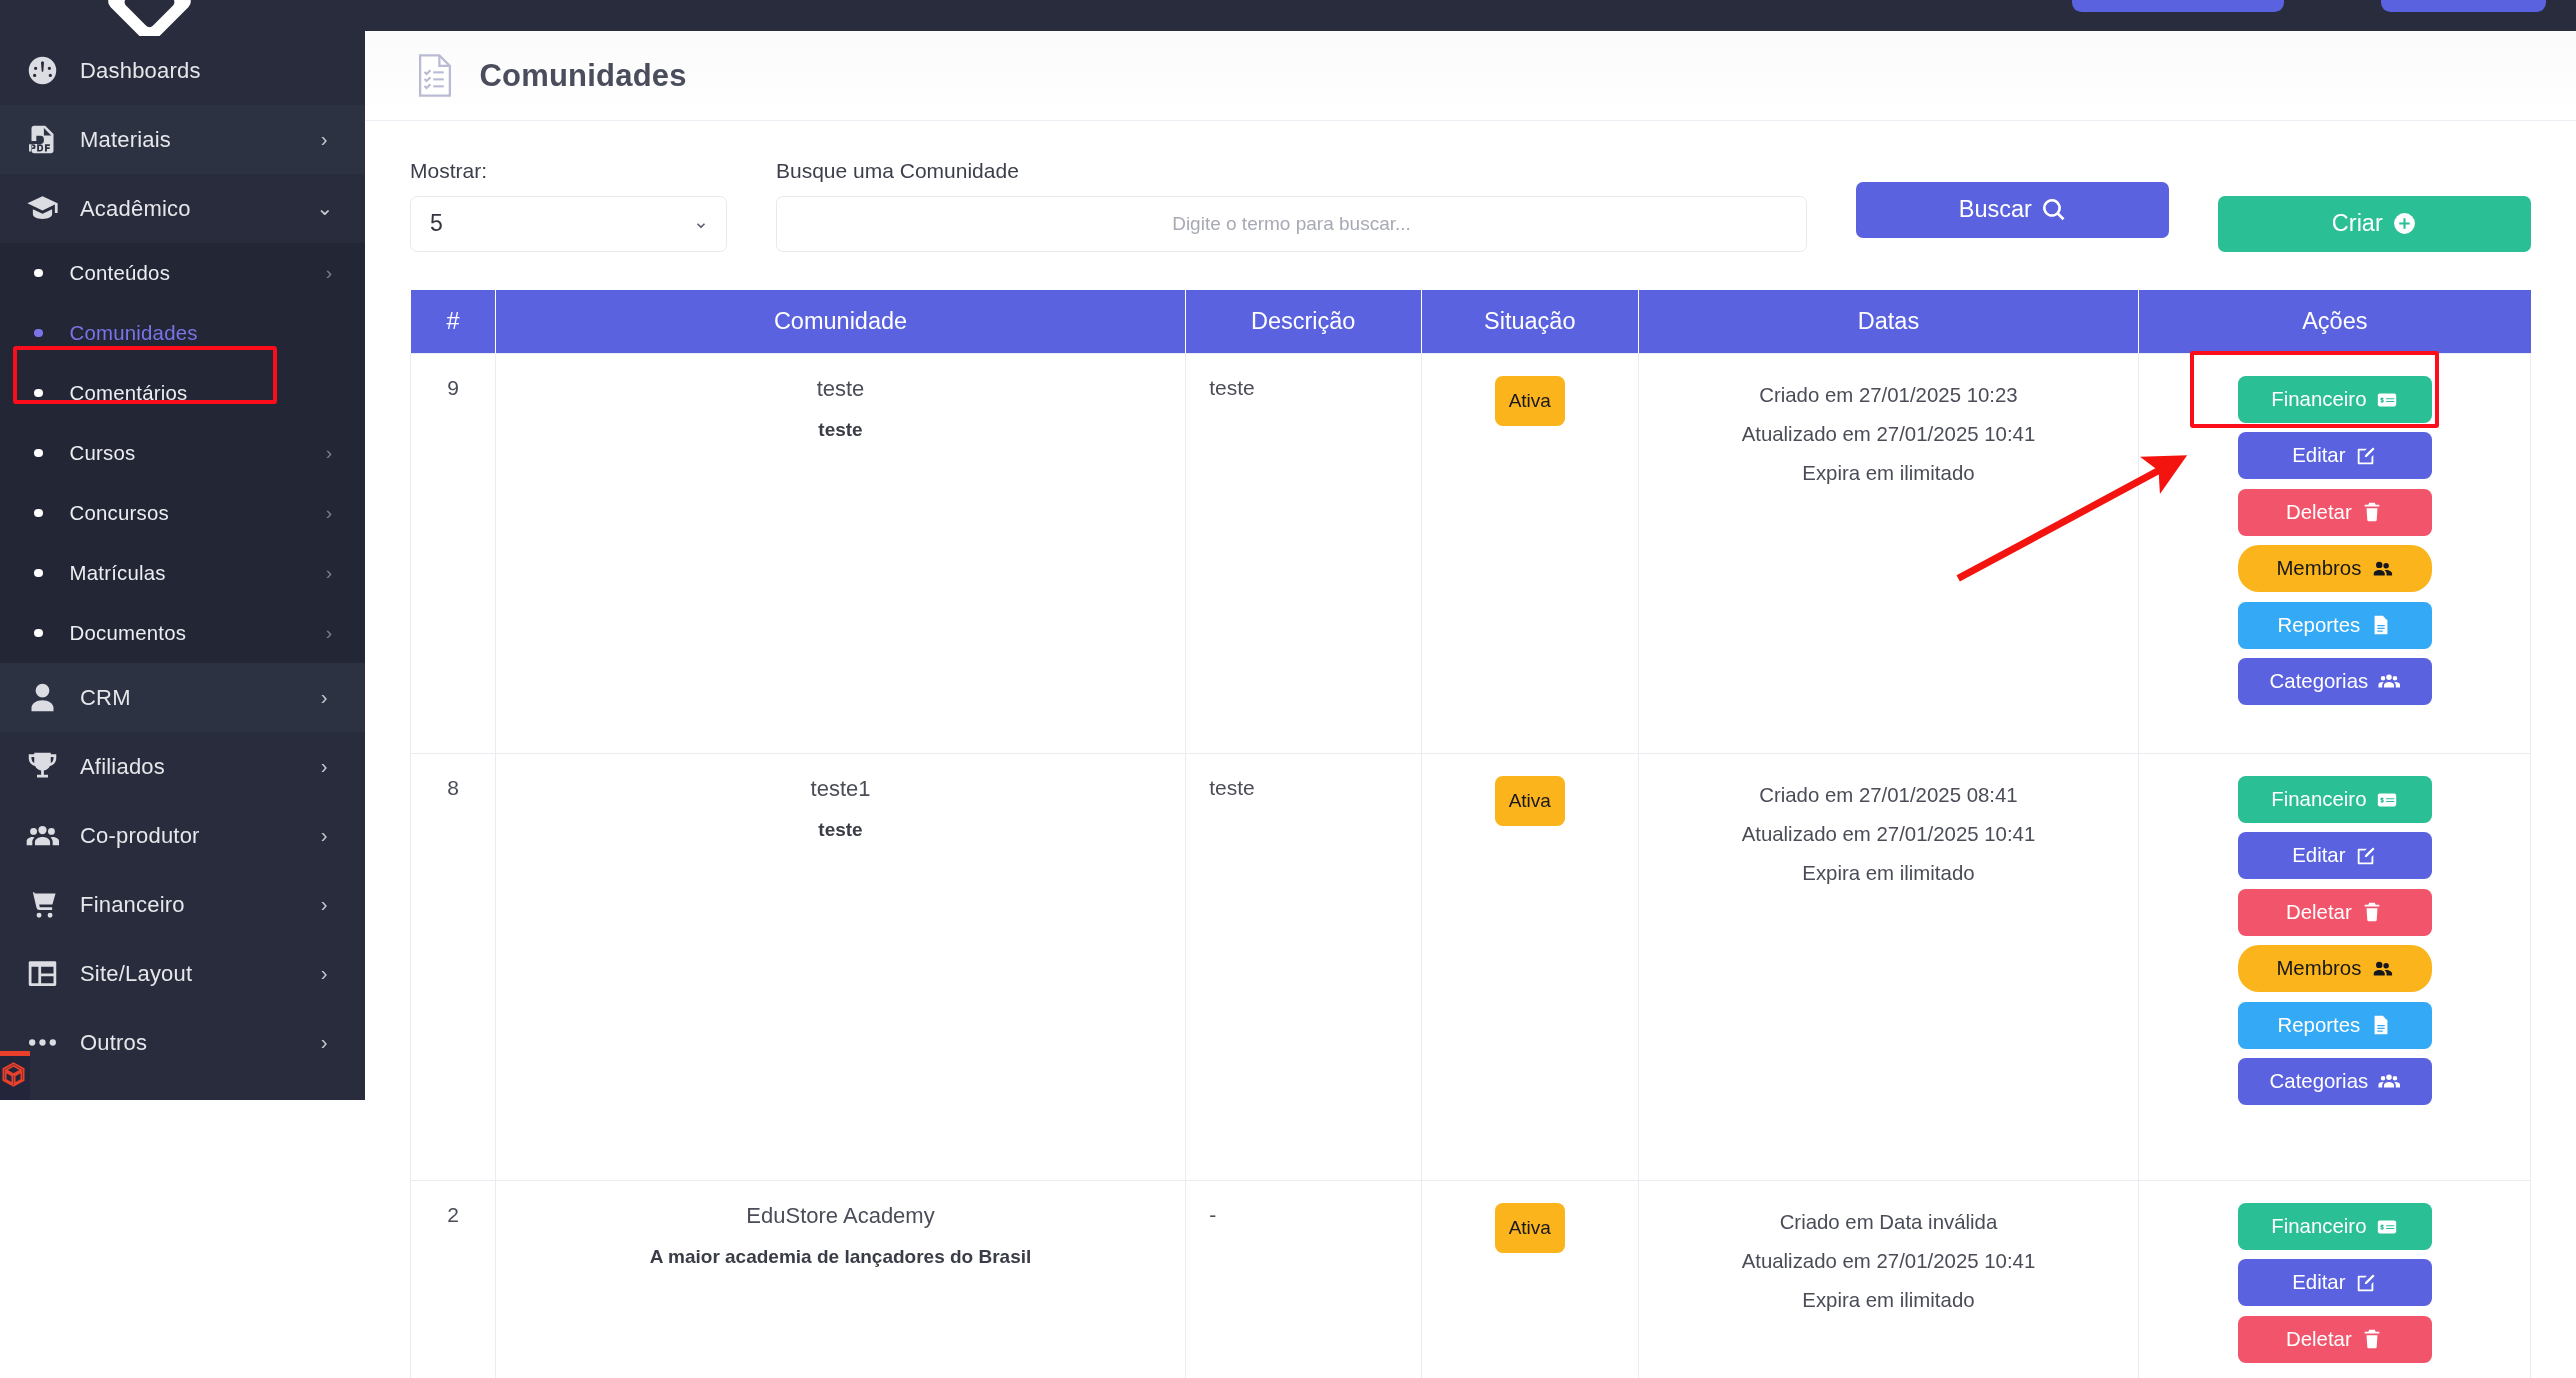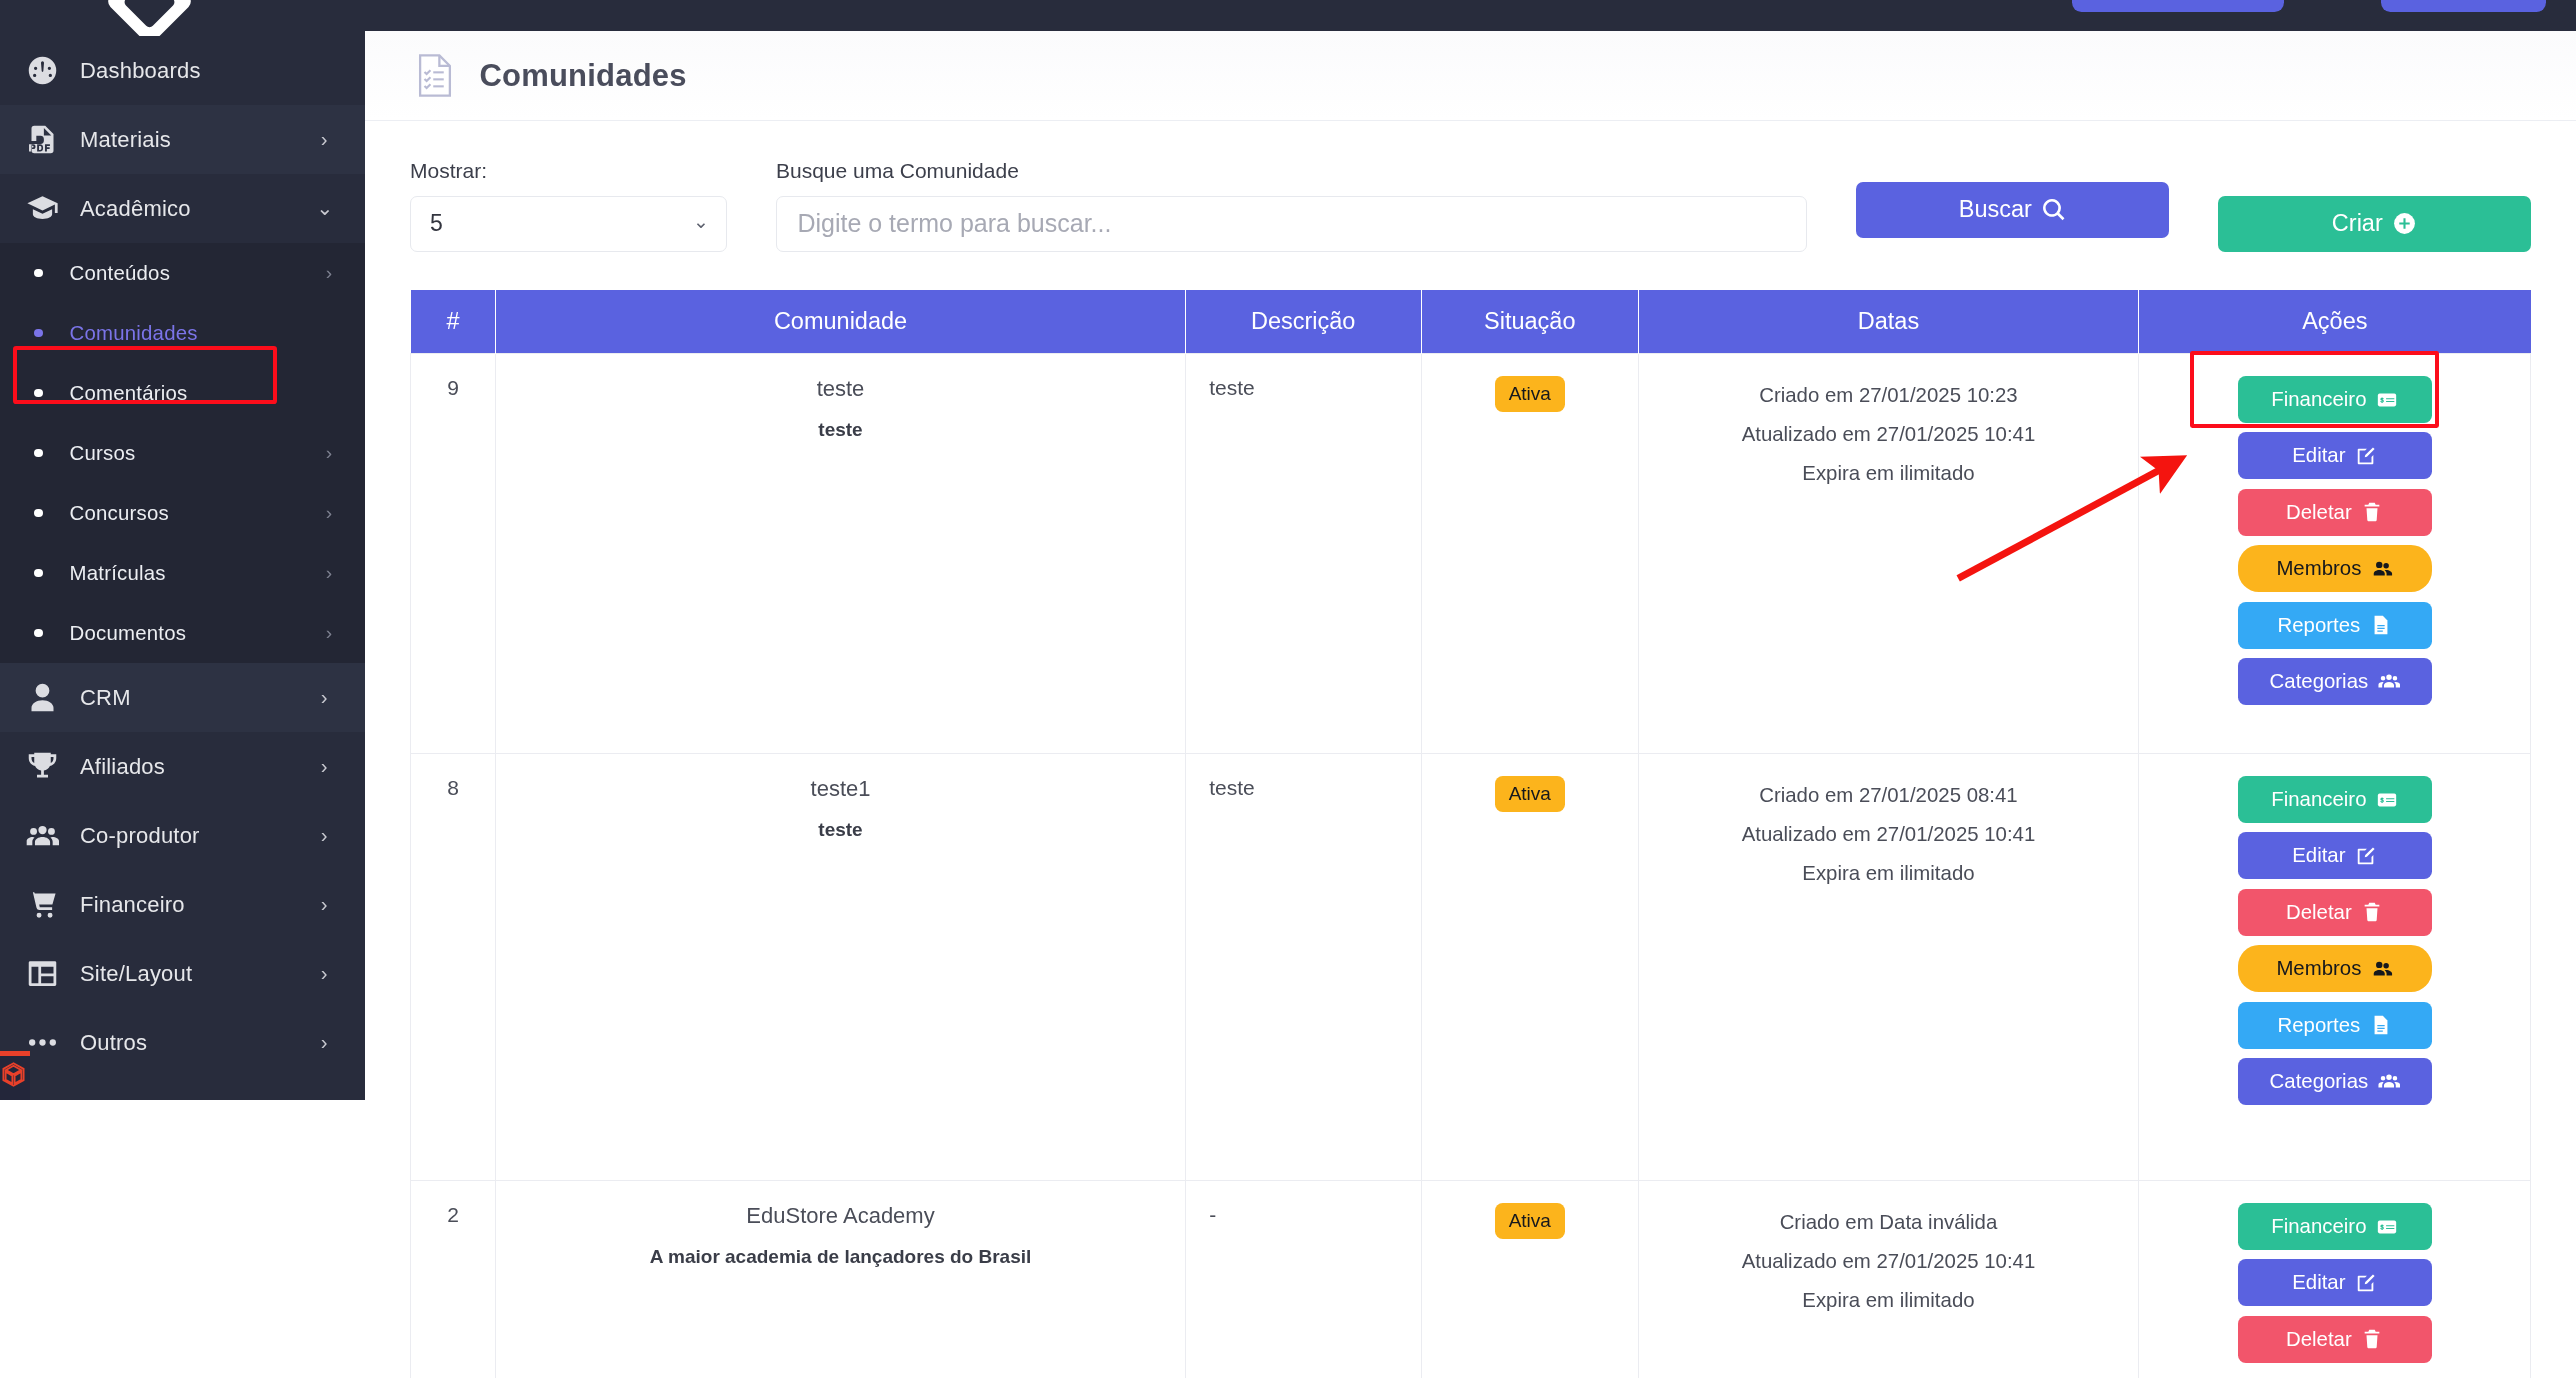--- a/index.html
+++ b/index.html
@@ -162,23 +162,24 @@
   .select-box .chev {
     position: absolute; right: 17px; top: 50%;
     transform: translateY(-60%);
     color: #5d616e; font-size: 19px;
   }
   #busca-group { margin-left: 49px; flex: 0 0 1031px; }
   #search-input {
     height: 56px; width: 1031px;
     border: 1.6px solid #e7e9ee; border-radius: 7px;
     padding: 0 20.4px;
-    font-size: 25px; color: #1d4ed8;
+    font-size: 19px; color: #1d4ed8;
     font-family: "Liberation Sans", sans-serif;
     background: #fff;
+    text-align: center;
   }
   #search-input::placeholder { color: #a7a9b4; }
 
   .btn-primary-lg, .btn-success-lg {
     height: 56px;
     border: none; border-radius: 7px;
     color: #fff; font-size: 23.5px;
     font-family: "Liberation Sans", sans-serif;
     display: flex; align-items: center; justify-content: center;
     gap: 9.4px; cursor: pointer;
@@ -216,21 +217,21 @@
     text-align: center;
   }
   td.cell-id { text-align: left; padding-left: 23.5px; font-size: 22px; }
   .com-name { font-size: 22px; color: #4a4d58; }
   .com-sub { font-size: 19px; color: #3a3d48; font-weight: bold; margin-top: 17px; }
   .badge-ativa {
     display: inline-block;
     background: #fcb41c;
     color: #16181d;
     font-size: 19px;
-    padding: 7px 14px;
+    padding: 14px 14px;
     border-radius: 7.8px;
   }
   .date-line { line-height: 1.9; font-size: 20.4px; color: #4a4d58; }
 
   
   .actions { display: flex; flex-direction: column; align-items: center; gap: 9.4px; }
   .abtn {
     width: 194px; height: 47px;
     border: none; border-radius: 7.8px;
     color: #fff; font-size: 20.4px;

